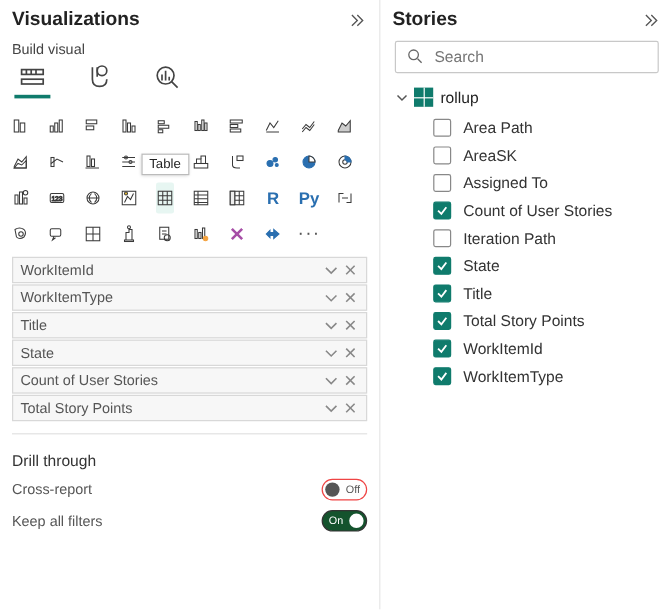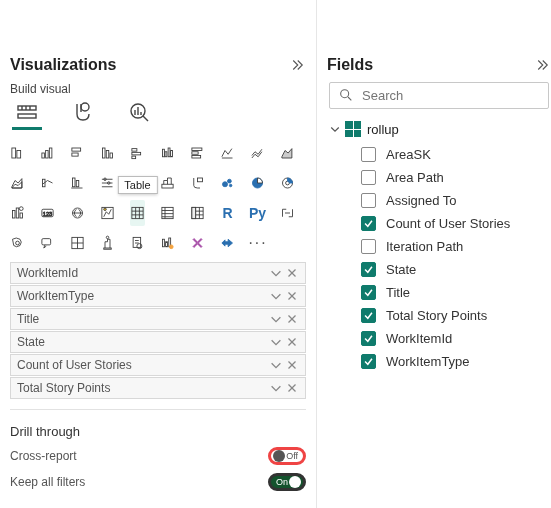--- a/index.html
+++ b/index.html
@@ -1,20 +1,20 @@
 <!DOCTYPE html>
 <html><head>
 <meta charset="utf-8">
 <style>
   * { box-sizing: border-box; font-family: "Segoe UI", sans-serif; }
   body { margin:0; background:#fff; width:551px; height:508px; display:flex; font-size:13px; color:#222; }
   .pane { display:flex; flex-direction:column; }
   .pane-left { width:324px; border-right:1px solid #e6e6e6; padding:6px 10px 10px 10px; }
   .pane-right { flex:1; padding:6px 10px; }
-  .pane-header { display:flex; justify-content:space-between; padding:2px 0 4px 0;margin-top:48px;}
+  .pane-header { display:flex; justify-content:space-between; padding:2px 0 4px 0;}
   .pane-header h1 { font-size:16px; font-weight:600; margin:0;}
   .chev { width:18px; height:18px; }
   .chev svg { width:100%; height:100%; stroke:#555; fill:none; stroke-width:1.5;}
   .subhead { font-size:12px; color:#444; padding-top:4px;}
   .tabs { display:flex; gap:26px; align-items:center; padding:4px 0 0 2px; }
   .tab { width:30px; height:30px; display:flex; align-items:center; justify-content:center; border-bottom:3px solid transparent; position:relative;}
   .tab.active { border-bottom:3px solid #0f7b6c;}
   .tabicon svg { width:24px; height:24px; stroke:#444; fill:none; stroke-width:1.4;}
   .viz-grid { display:grid; grid-template-columns:repeat(10, 26px); gap:4px 4px; padding:10px 0 6px 0;}
   .viz { width:15px; height:26px; display:flex; align-items:center; justify-content:center; border-radius:2px; position:relative;}
@@ -22,21 +22,21 @@
   .viz .fillblue { fill:#2a6fb0; stroke:#2a6fb0;}
   .viz.sel { background:#e7f6f2; }
   .tooltip { position:absolute; top:-24px; left:50%; transform:translateX(-50%); background:#fff; border:1px solid #bbb; font-size:11px; padding:2px 6px; white-space:nowrap; box-shadow:0 1px 3px rgba(0,0,0,.2);}
   .section-title { font-size:13px; color:#333; padding-top:8px; padding-bottom:4px;}
   .col-list { display:flex; flex-direction:column; gap:1px;}
   .col-row { display:flex; align-items:center; justify-content:space-between; border:1px solid #d8d8d8; background:#f7f7f7; padding:3px 6px; font-size:12px; color:#555;}
   .col-row .controls { display:flex; gap:2px; align-items:center;}
   .col-row .controls svg { width:14px; height:14px; stroke:#888; fill:none; stroke-width:1.5;}
   .divider { height:1px; background:#e2e2e2; margin:10px 0 6px 0;}
   .drillrow { display:flex; align-items:center; justify-content:space-between; padding:4px 0; font-size:12px; color:#555;}
-  .toggle { width:38px; height:18px; border-radius:9px; border:3px solid #ef4444; background:#fff; position:relative; display:flex; align-items:center;}
+  .toggle { width:38px; height:18px; border-radius:9px; border:1px solid #ef4444; background:#fff; position:relative; display:flex; align-items:center;}
   .toggle .knob { width:12px; height:12px; border-radius:50%; background:#555; position:absolute;}
   .toggle.off .knob { left:2px;}
   .toggle.on { background:#14532d; border-color:#333;text-align:right;}
   .toggle.on .knob { right:2px; background:#fff;}
   .toggle .lab { font-size:9px; position:absolute; color:#555;}
   .toggle.off .lab { right:5px;}
   .toggle.on .lab { left:5px; color:#fff;}
   .search { border:1px solid #c8c8c8; border-radius:2px; display:flex; align-items:flex-start; padding:4px 8px; gap:6px; margin:4px 2px 10px 2px;}
   .search svg { width:16px; height:16px; stroke:#666; fill:none; stroke-width:1.6;}
   .search input { border:none; outline:none; flex:1; font-size:13px; color:#555; background:transparent;}
@@ -450,21 +450,21 @@
     <span>Keep all filters</span>
     <div class="toggle on">
         <span class="knob"></span>
         <span class="lab">On</span>
       </div>
   </div>
 </div>
 
 <div class="pane pane-right">
   <div class="pane-header">
-    <h1>Fields</h1>
+    <h1>Stories</h1>
     <span class="chev"><svg viewBox="0 0 24 24">
           <polyline points="7 6 13 12 7 18"></polyline>
           <polyline points="13 6 19 12 13 18"></polyline>
         </svg></span>
   </div>
   <div class="search">
     <svg viewBox="0 0 24 24">
         <circle cx="10" cy="10" r="6"></circle>
         <line x1="15" y1="15" x2="20" y2="20"></line>
       </svg>
@@ -474,25 +474,25 @@
     <div class="tree-root">
       <svg viewBox="0 0 16 16">
           <polyline points="3 6 8 11 13 6"></polyline>
         </svg>
       <span class="tableicon"></span>
       <span>rollup</span>
     </div>
     <div id="fields-list">
         <div class="field-row">
           <span class="cb"></span>
+          <span>Area Path</span>
+        </div>
+        <div class="field-row">
+          <span class="cb"></span>
           <span>AreaSK</span>
-        </div>
-        <div class="field-row">
-          <span class="cb"></span>
-          <span>Area Path</span>
         </div>
         <div class="field-row">
           <span class="cb"></span>
           <span>Assigned To</span>
         </div>
         <div class="field-row">
           <span class="cb checked">
             <svg viewBox="0 0 16 16">
               <polyline points="3 8 7 12 13 4"></polyline>
             </svg>

